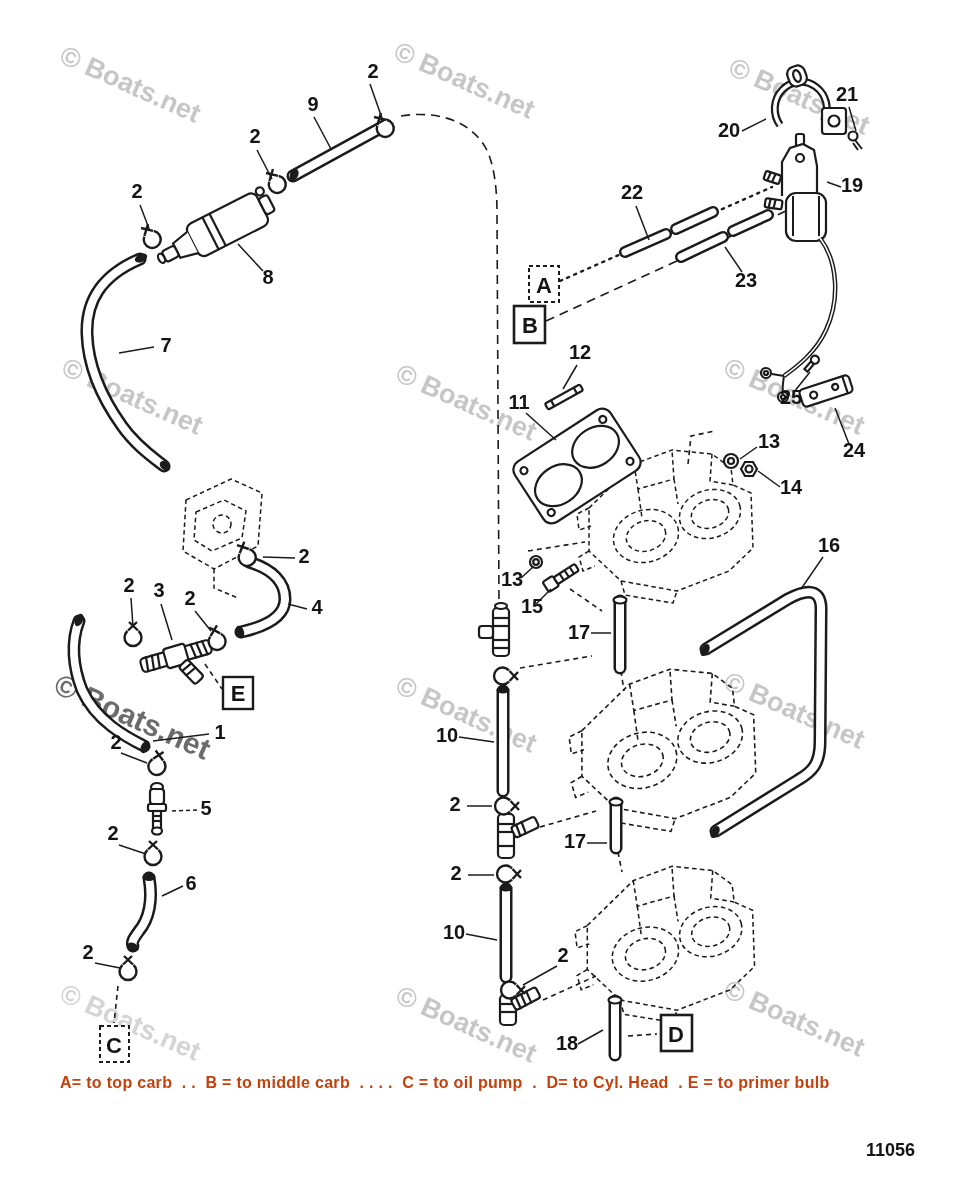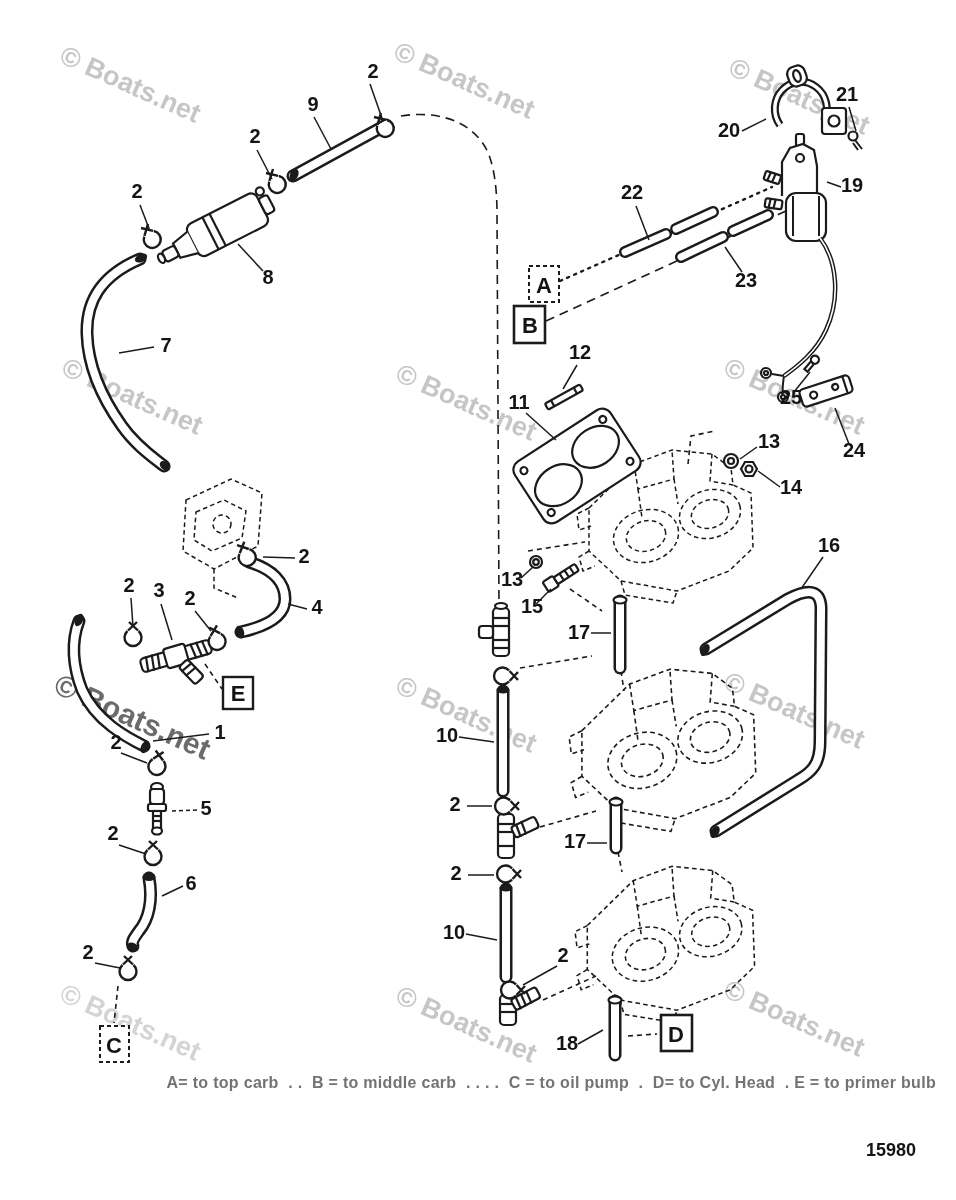--- a/index.html
+++ b/index.html
@@ -17,23 +17,23 @@
   .ldd{fill:none;stroke:#1b1b1b;stroke-width:1.5;stroke-dasharray:4,3;}
   .tubo{fill:none;stroke:#1b1b1b;stroke-width:13;stroke-linecap:round;}
   .tubi{fill:none;stroke:#ffffff;stroke-width:8;stroke-linecap:round;}
   .tubo2{fill:none;stroke:#1b1b1b;stroke-width:12;stroke-linecap:round;}
   .tubi2{fill:none;stroke:#ffffff;stroke-width:7;stroke-linecap:round;}
   .cap{fill:#1b1b1b;stroke:none;}
   .callout{font:bold 20px "Liberation Sans","DejaVu Sans",sans-serif;fill:#141414;text-anchor:middle;}
   .boxletter{font:bold 22px "Liberation Sans","DejaVu Sans",sans-serif;fill:#141414;text-anchor:middle;}
   .wm{font:bold 27px "Liberation Sans","DejaVu Sans",sans-serif;fill:#c6c6c6;}
   .wm-dark{font:bold 30px "Liberation Sans","DejaVu Sans",sans-serif;fill:#6b6b6b;}
-  .legend-line{position:absolute;left:76px;top:1074px;width:860px;
-    font:bold 16px "Liberation Sans","DejaVu Sans",sans-serif;color:#737373;
-    letter-spacing:.3px;white-space:pre;text-align:right;}
+  .legend-line{position:absolute;left:60px;top:1074px;width:860px;
+    font:bold 16px "Liberation Sans","DejaVu Sans",sans-serif;color:#c2410c;
+    letter-spacing:.3px;white-space:pre;}
   .figure-number{position:absolute;left:866px;top:1140px;
     font:bold 18px "Liberation Sans","DejaVu Sans",sans-serif;color:#141414;}
 </style>
 </head>
 <body>
 
 <div class="stage">
 <svg width="956" height="1200" viewBox="0 0 956 1200">
   <defs>
     <g id="clamp">
@@ -442,14 +442,14 @@
       <text class="boxletter" x="676" y="1042">D</text>
     </g>
     <g>
       <rect x="223" y="677" width="30" height="32" fill="#fff" stroke="#1b1b1b" stroke-width="2.4"></rect>
       <text class="boxletter" x="238" y="701">E</text>
     </g>
   </g>
 </svg>
 
 <div class="legend-line">A= to top carb  . .  B = to middle carb  . . . .  C = to oil pump  .  D= to Cyl. Head  . E = to primer bulb</div>
-<div class="figure-number">15980</div>
+<div class="figure-number">11056</div>
 </div>
 
 </body></html>

